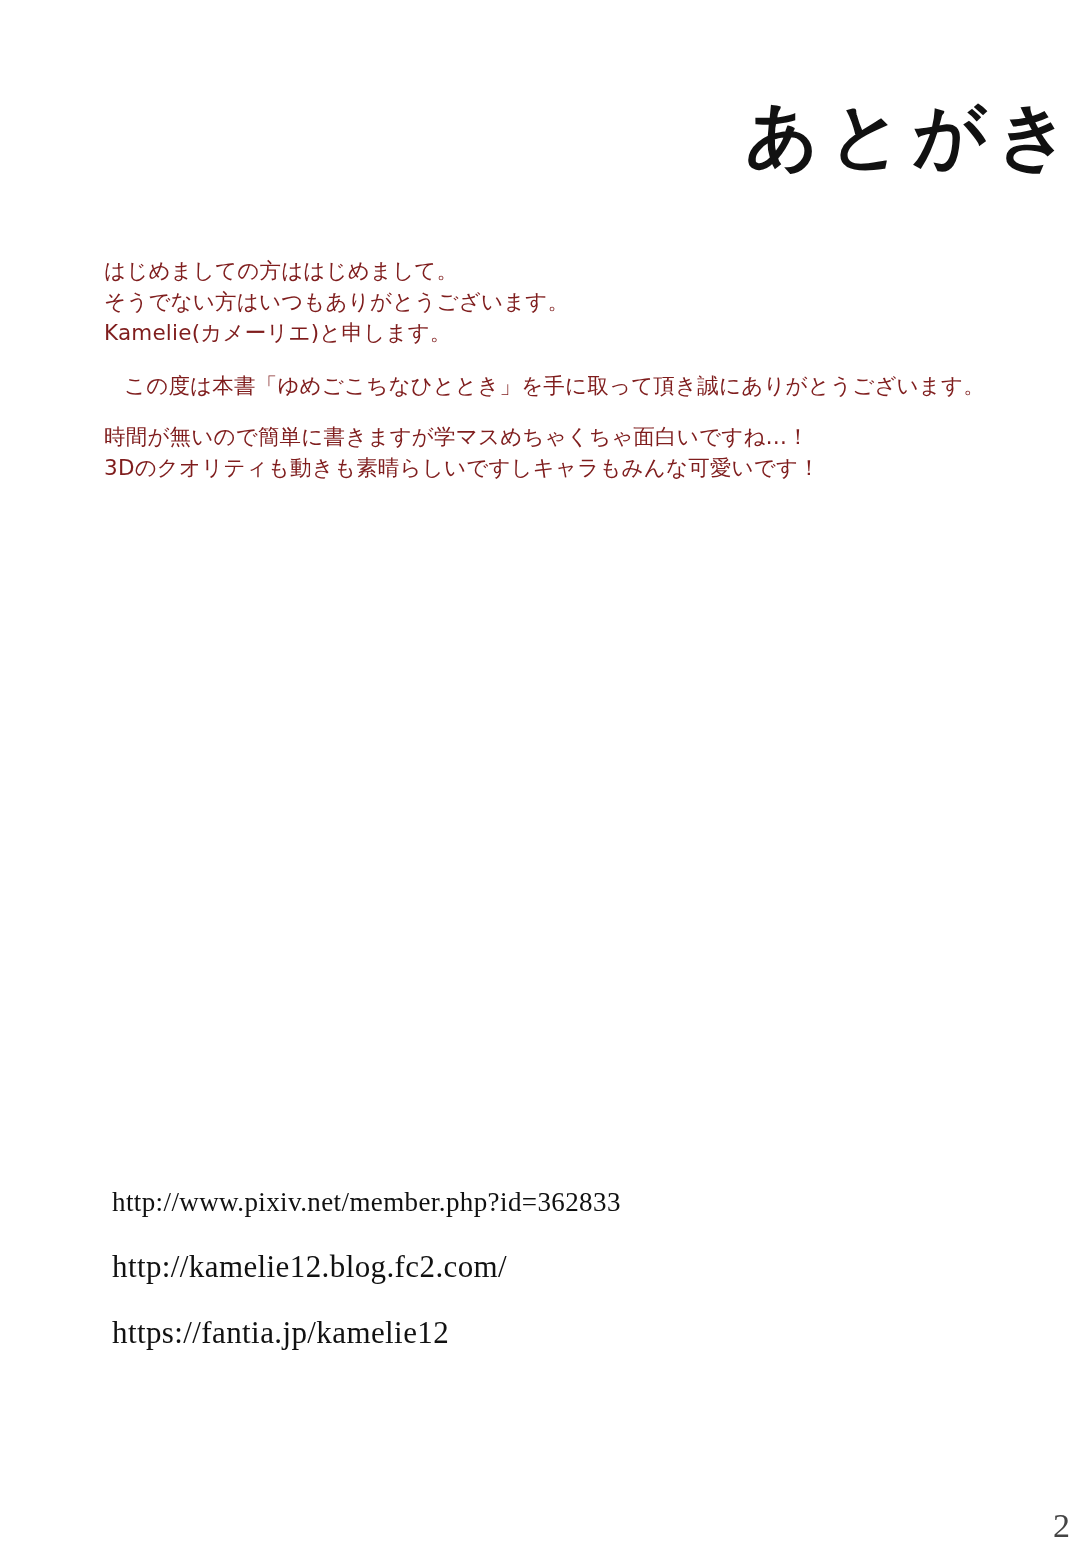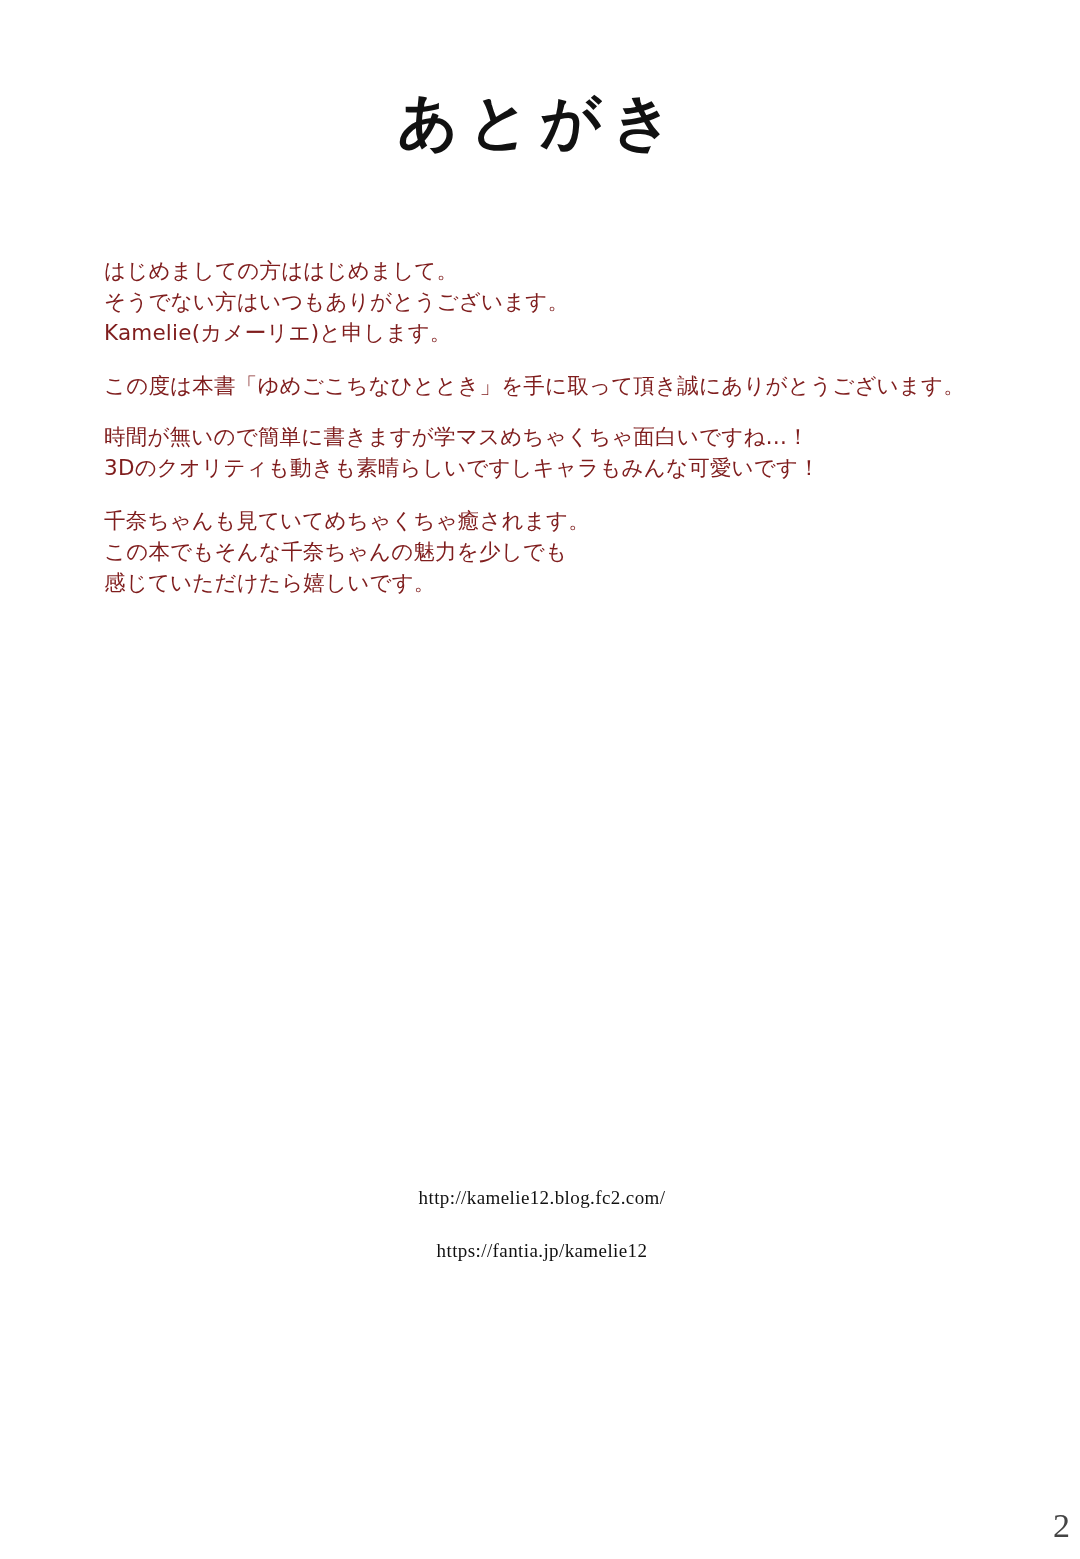--- a/index.html
+++ b/index.html
@@ -13,25 +13,25 @@
     height: 1559px;
     background: #ffffff;
     overflow: hidden;
     font-family: "Liberation Serif", serif;
     color: #1a1a1a;
   }
 
   .title {
     position: absolute;
     left: 0;
-    top: 88px;
+    top: 96px;
     width: 1080px;
-    text-align: center;
+    text-align: right;
     font-family: "DejaVu Sans", sans-serif;
-    font-size: 60px;
+    font-size: 72px;
     font-weight: 700;
     letter-spacing: 10px;
     color: #111111;
     line-height: 1.1;
   }
 
   .body-block {
     position: absolute;
     left: 104px;
     top: 255px;
@@ -42,39 +42,39 @@
     font-family: "DejaVu Sans", sans-serif;
     font-size: 21.5px;
     line-height: 31px;
     color: #7f1d1d;
     margin: 0 0 22px 0;
     white-space: pre-line;
     letter-spacing: 0.2px;
   }
   .para.tight {
     margin-bottom: 20px;
+    margin-left: 20px;
   }
 
   .links {
     position: absolute;
     left: 112px;
     top: 1188px;
     width: 860px;
   }
   .link-line {
     font-family: "Liberation Serif", serif;
     font-size: 27px;
     line-height: 1.1;
     color: #111111;
     margin: 0 0 32px 0;
     letter-spacing: 0.4px;
   }
   .link-line.small {
-    font-size: 19px;
-    text-align: center;
+    font-size: 31px;
   }
 
   .page-number {
     position: absolute;
     right: 10px;
     bottom: 14px;
     font-family: "Liberation Serif", serif;
     font-size: 34px;
     color: #444444;
   }
@@ -86,25 +86,23 @@
 
   <div class="title">あとがき</div>
 
   <div class="body-block">
     <p class="para">はじめましての方ははじめまして。
 そうでない方はいつもありがとうございます。
 Kamelie(カメーリエ)と申します。</p>
     <p class="para tight">この度は本書「ゆめごこちなひととき」を手に取って頂き誠にありがとうございます。</p>
     <p class="para">時間が無いので簡単に書きますが学マスめちゃくちゃ面白いですね…！
 3Dのクオリティも動きも素晴らしいですしキャラもみんな可愛いです！</p>
-    <p class="para">千奈ちゃんも見ていてめちゃくちゃ癒されます。
-この本でもそんな千奈ちゃんの魅力を少しでも
-感じていただけたら嬉しいです。</p>
   </div>
 
   <div class="links">
+    <p class="link-line">http://www.pixiv.net/member.php?id=362833</p>
     <p class="link-line small">http://kamelie12.blog.fc2.com/</p>
     <p class="link-line small">https://fantia.jp/kamelie12</p>
   </div>
 
   <div class="page-number">2</div>
 
 </div>
 
 </body></html>

